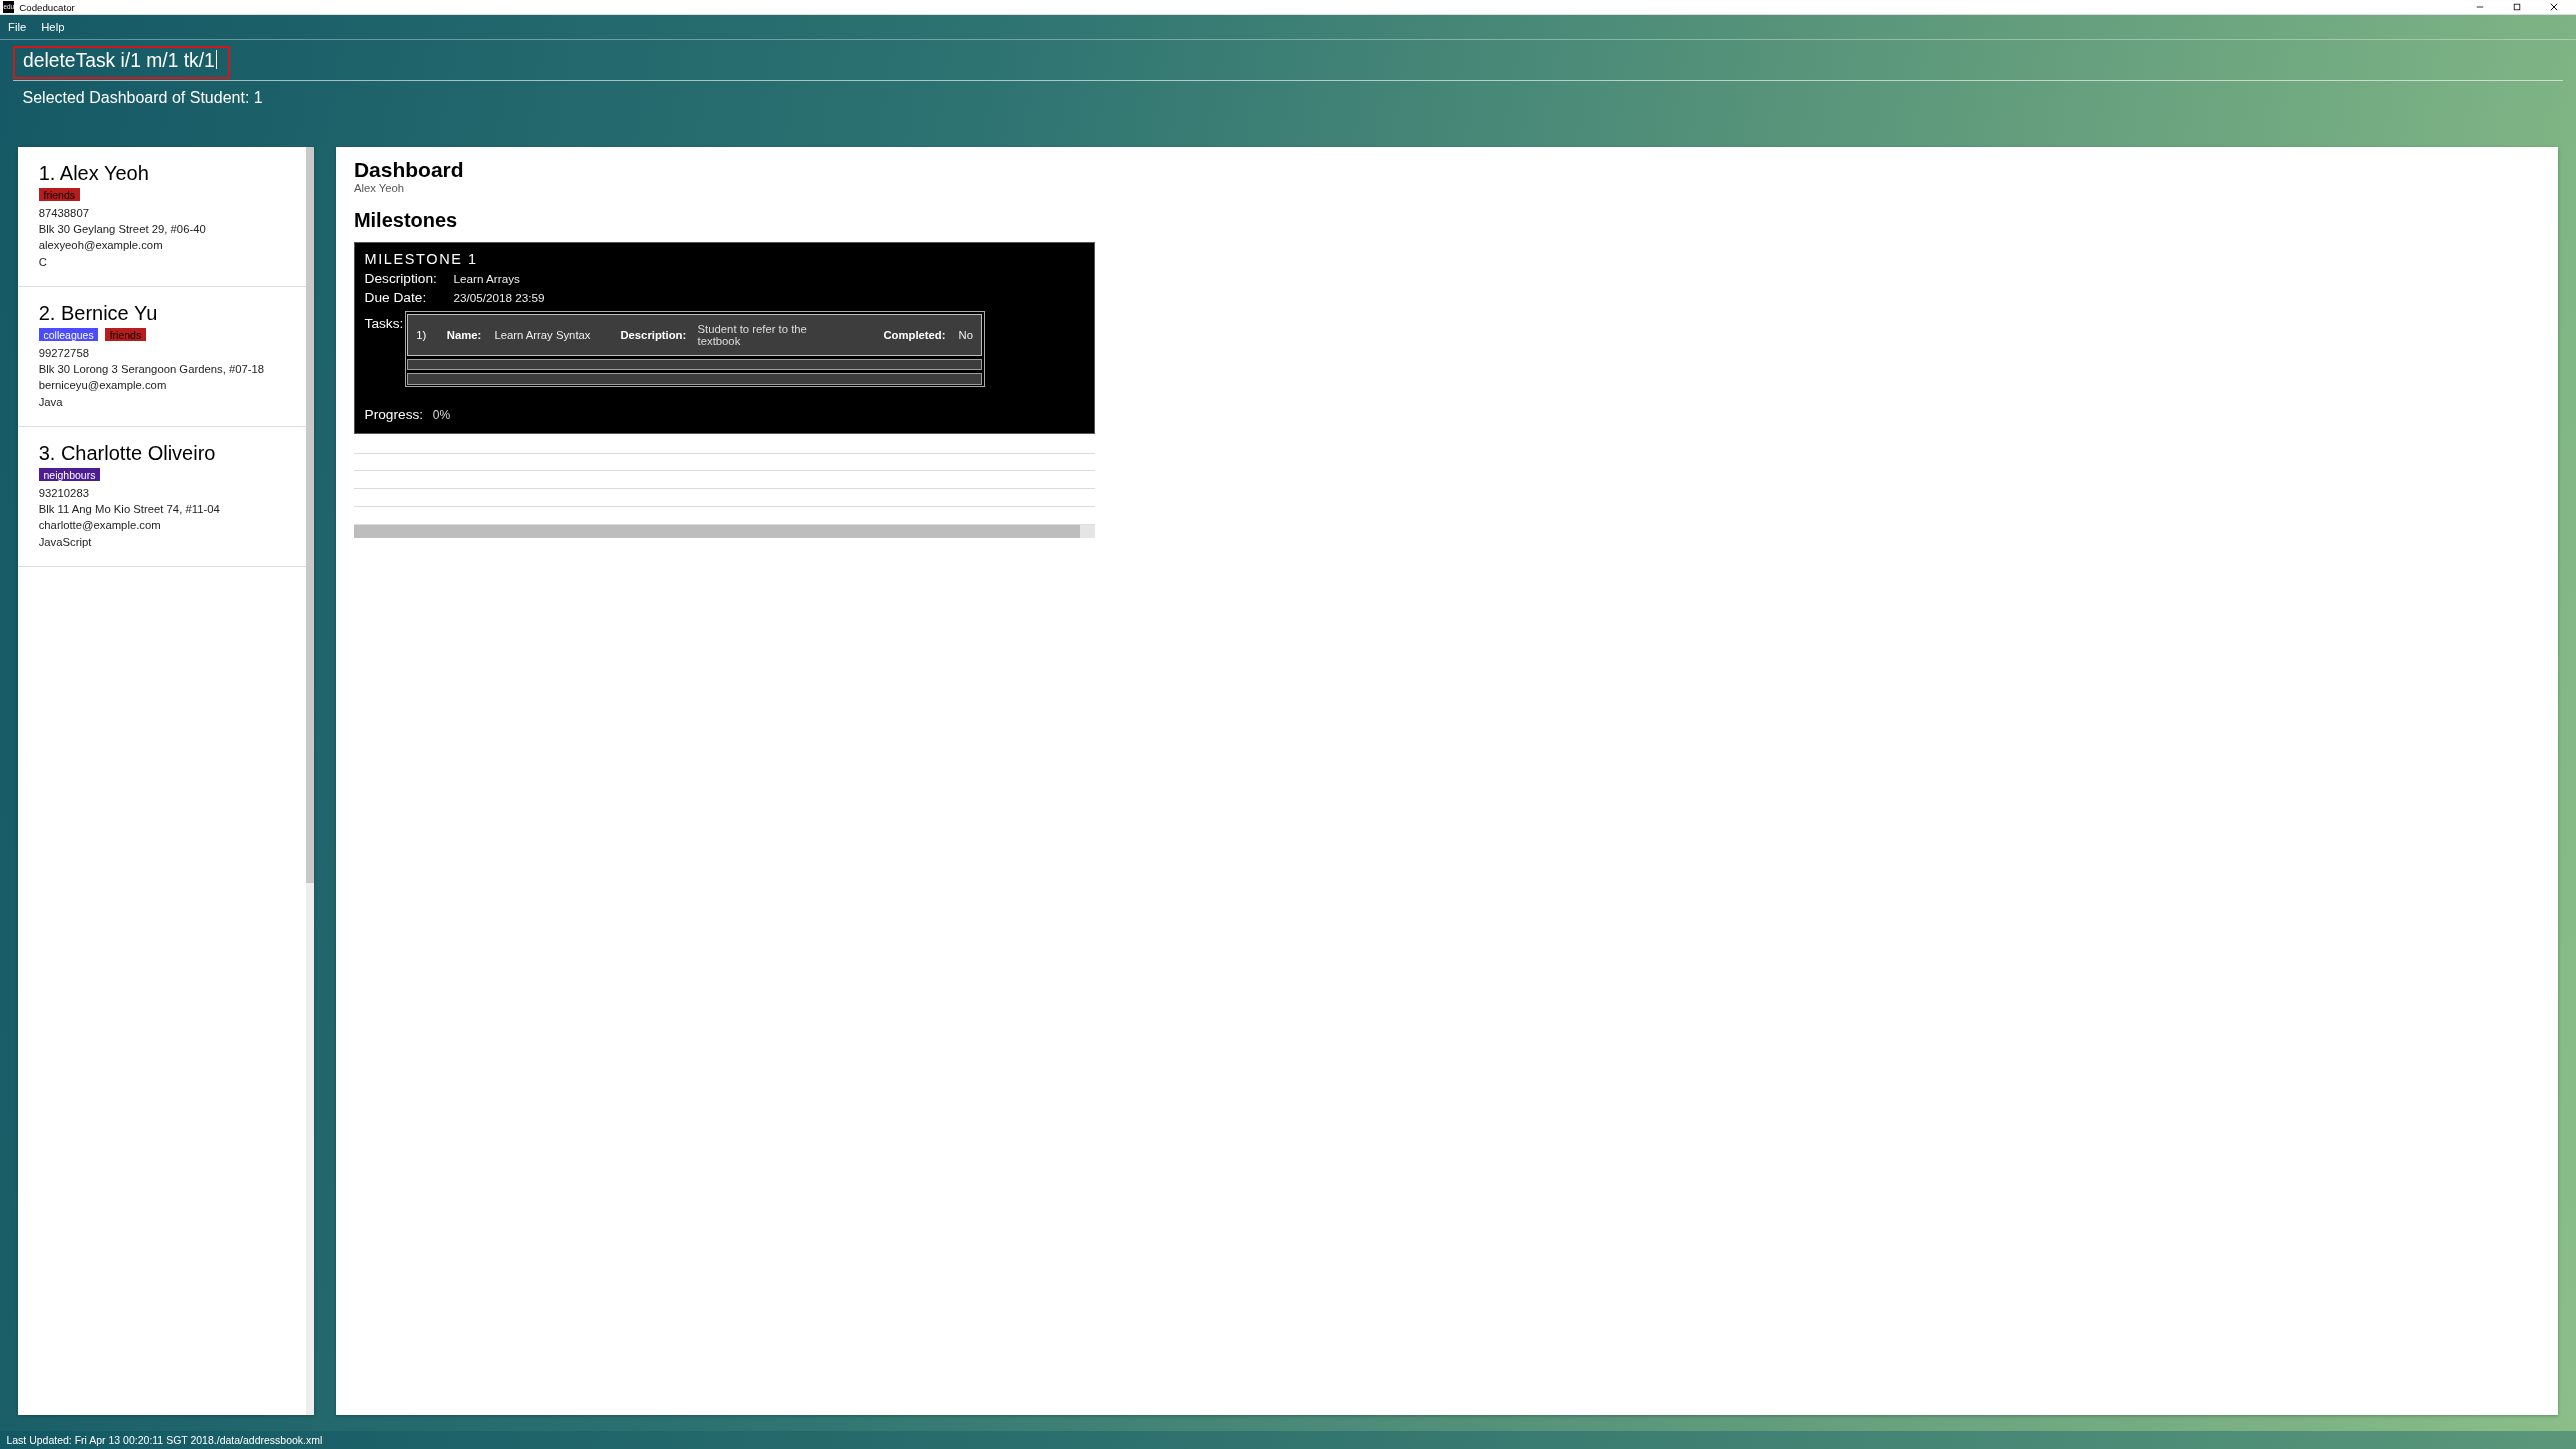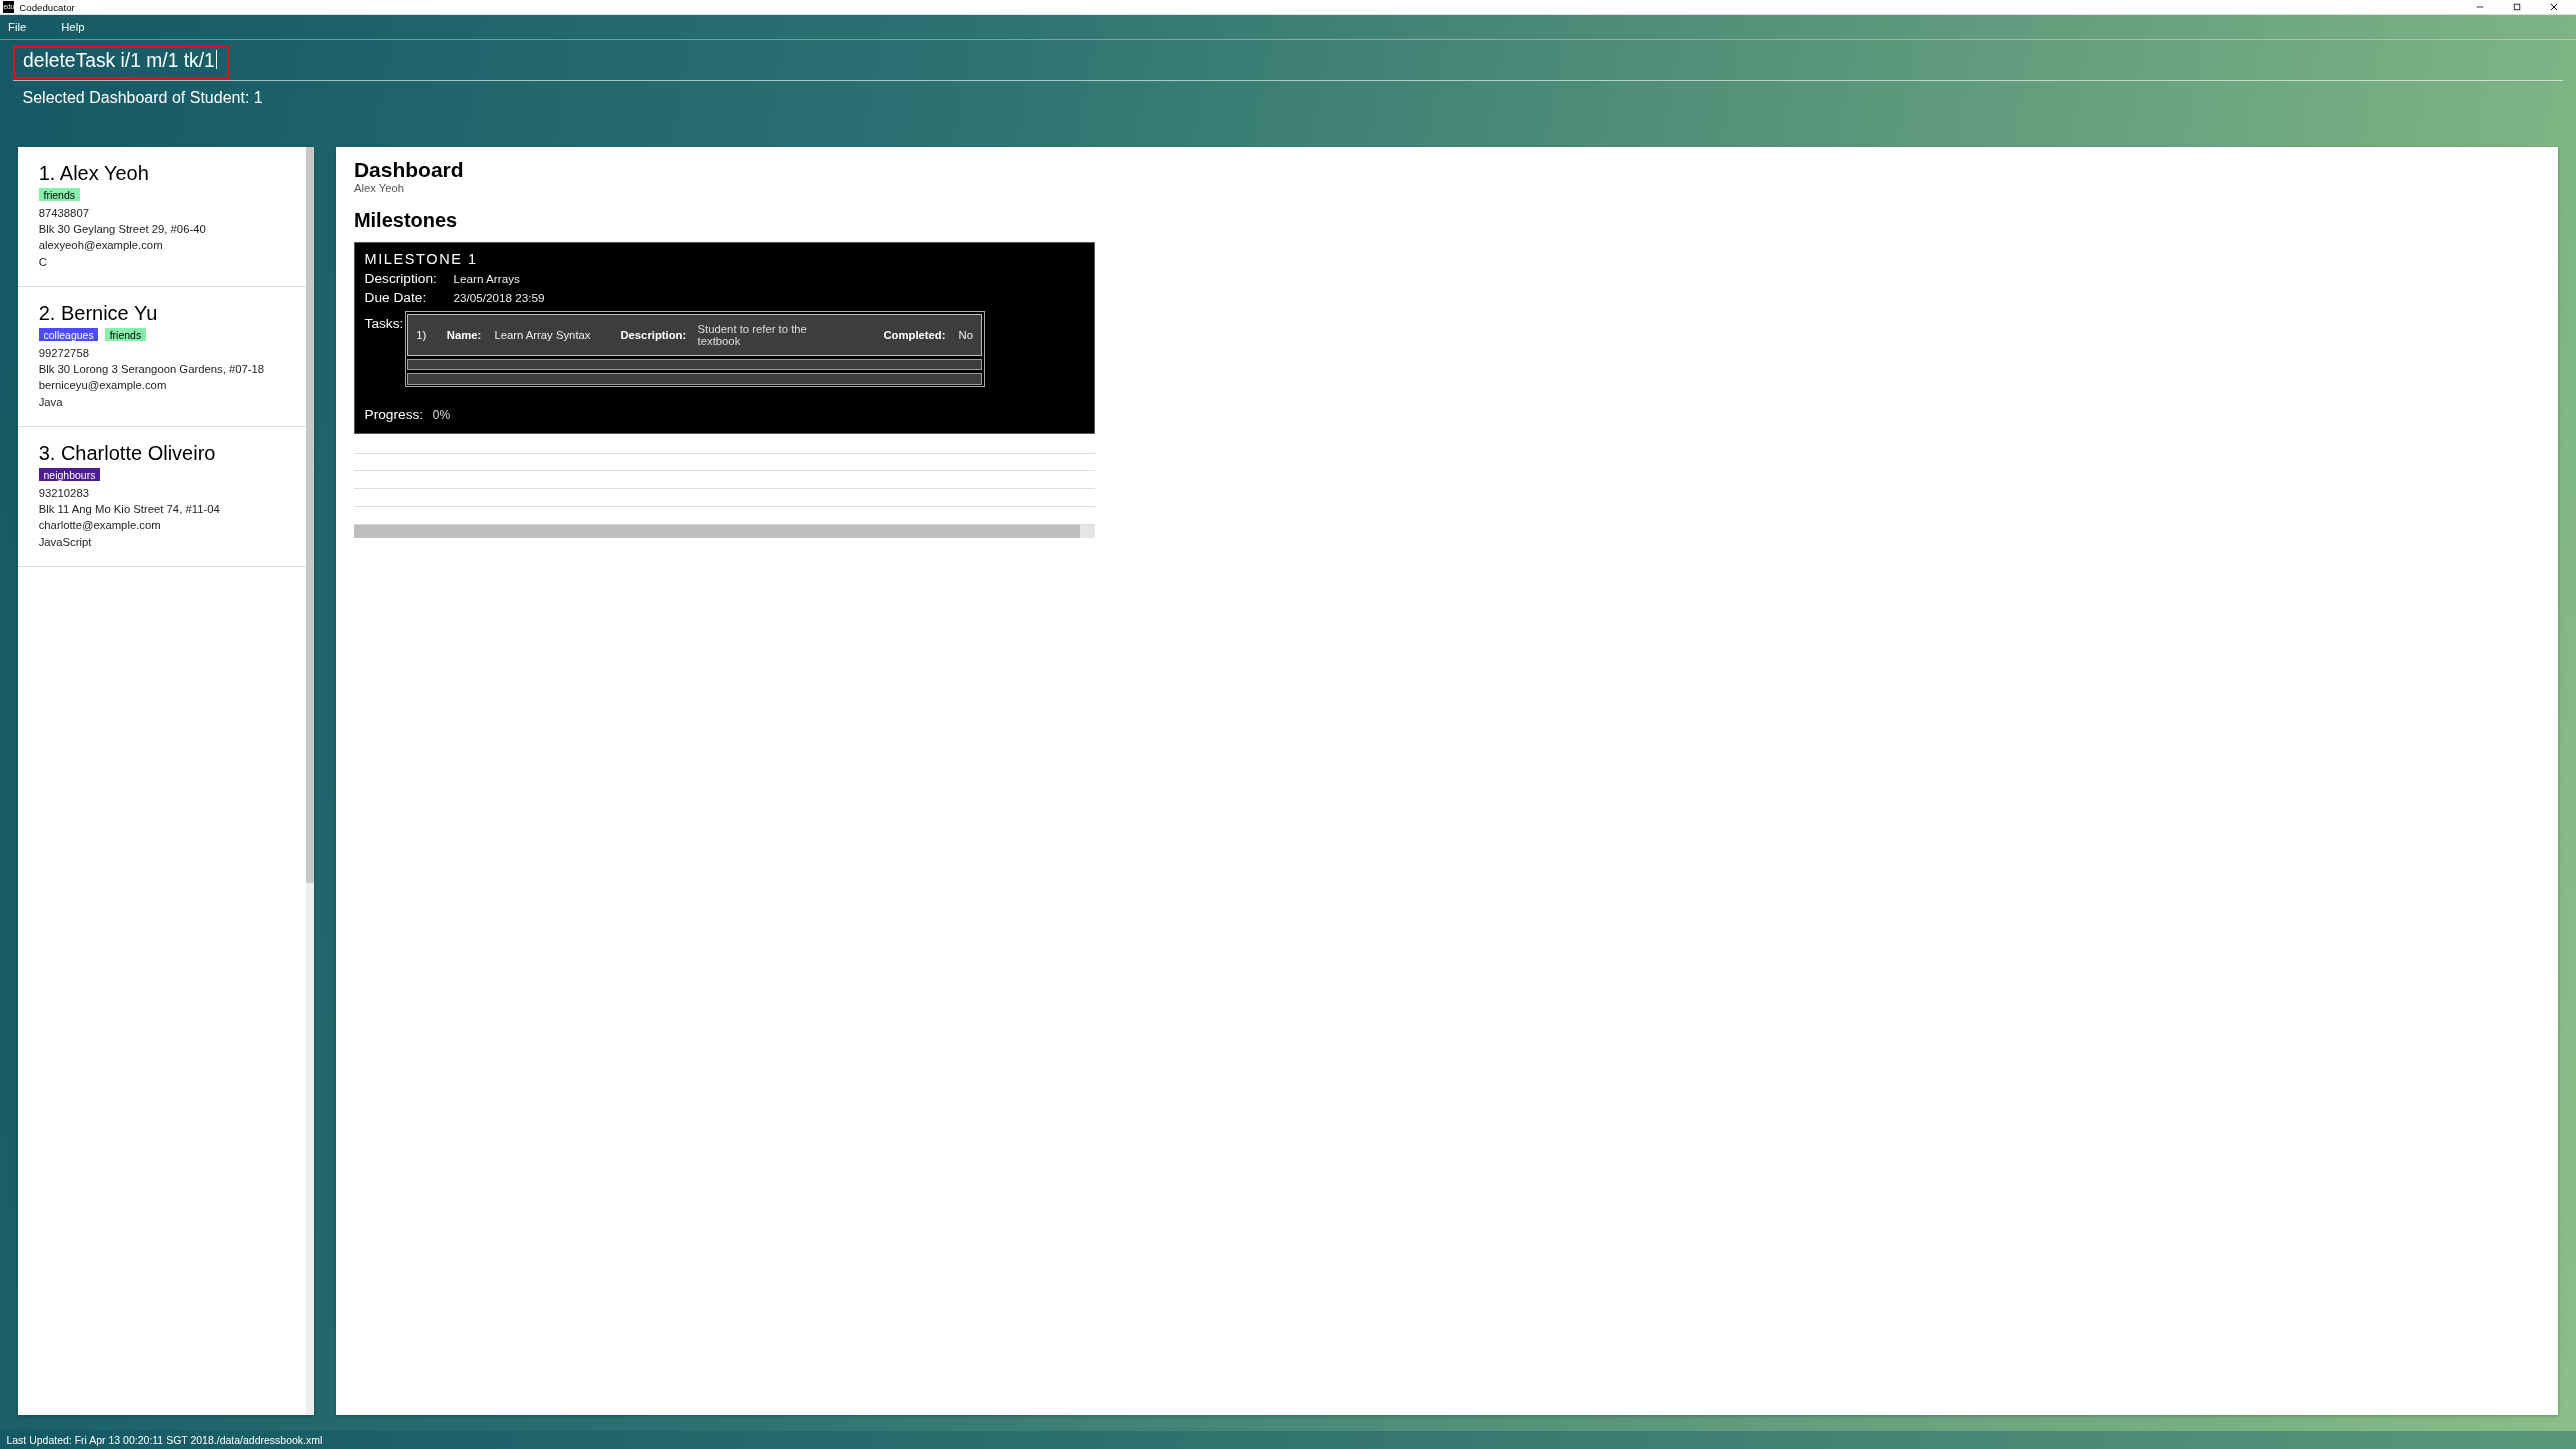--- a/index.html
+++ b/index.html
@@ -43,21 +43,21 @@
     flex-direction: column;
     background: linear-gradient(100deg, #145965 0%, #2d7372 35%, #609b7c 70%, #8bbe88 100%);
     position: relative;
   }
 
   .menubar {
     height: 25px;
     display: flex;
     align-items: center;
     padding: 0 8px;
-    gap: 35px;
+    gap: 15px;
     color: #fff;
     font-size: 11.3px;
     border-bottom: 0.8px solid rgba(255,255,255,0.35);
   }
 
   .cmdbar-area {
     padding: 6.4px 13px 3.2px 13px;
   }
   .cmdbox {
     display: inline-block;
@@ -119,21 +119,21 @@
     padding: 14.5px 21px 16px 21px;
     border-bottom: 1.6px solid #ddd;
   }
   .card .name {
     font-size: 20px;
     font-weight: 400;
     margin-bottom: 3.2px;
   }
   .tags { display: flex; gap: 6.4px; margin-bottom: 3.2px; }
   .tag { font-size: 10.5px; padding: 0.8px 4.8px; color: #000; }
-  .tag.friends { background: #86efac; }
+  .tag.friends { background: #b91c1c; }
   .tag.colleagues { background: #4b4cff; color: #fff; }
   .tag.neighbours { background: #4c1d95; color: #fff; }
   .card .line { font-size: 11.3px; line-height: 1.45; color: #222; }
 
   
   .dash {
     flex: 1;
     background: #fff;
     padding: 11.3px 17.7px 11.3px 17.7px;
     box-shadow: 0 0.8px 3.2px rgba(0,0,0,0.25);

